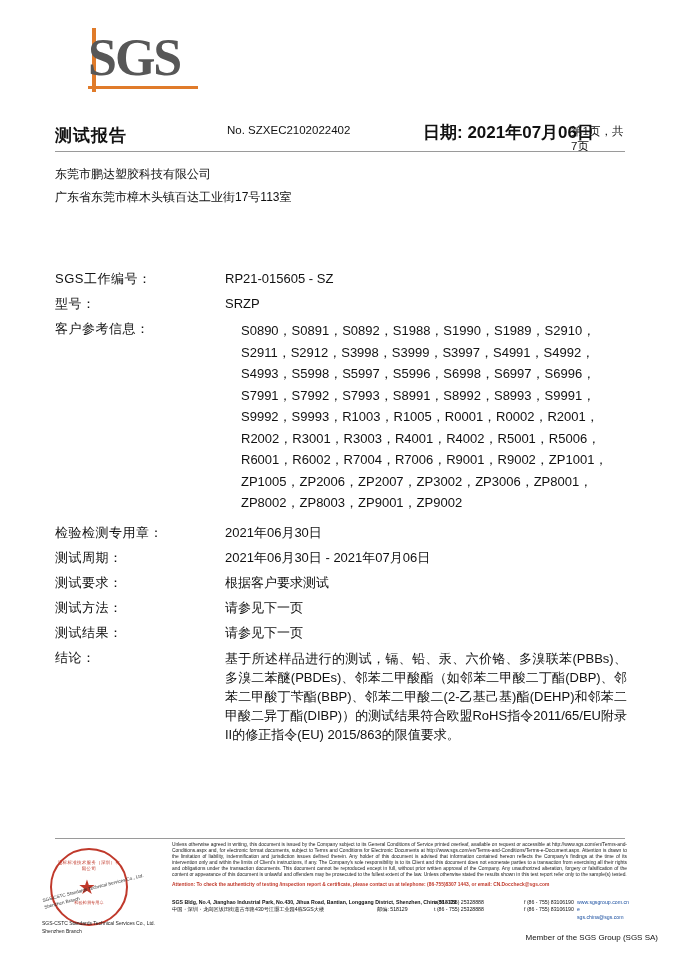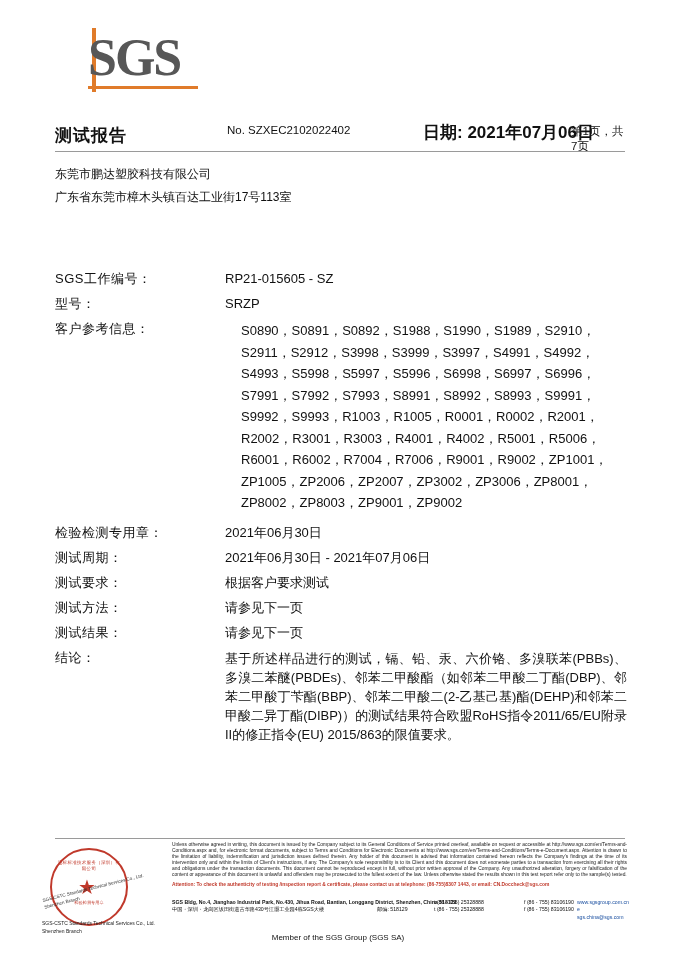--- a/index.html
+++ b/index.html
@@ -293,24 +293,24 @@
     color: #1a4fa0;
   }
   .addr-cn-row { position: relative; height: 7.4px; }
   .addr-cn-2 { position: absolute; left: 205px; top: 0; }
   .addr-cn-3 { position: absolute; left: 262px; top: 0; }
   .addr-cn-4 { position: absolute; left: 352px; top: 0; }
   .addr-cn-5 { position: absolute; left: 405px; top: 0; color: #1a4fa0; }
 
   .member-line {
     position: absolute;
-    left: 12px;
+    left: 6px;
     top: 933px;
     width: 652px;
-    text-align: center;
+    text-align: right;
     font-size: 8px;
     color: #111;
   }
 </style>
 </head>
 <body>
 
 <div class="page">
 
   <div class="logo-bar"></div>

